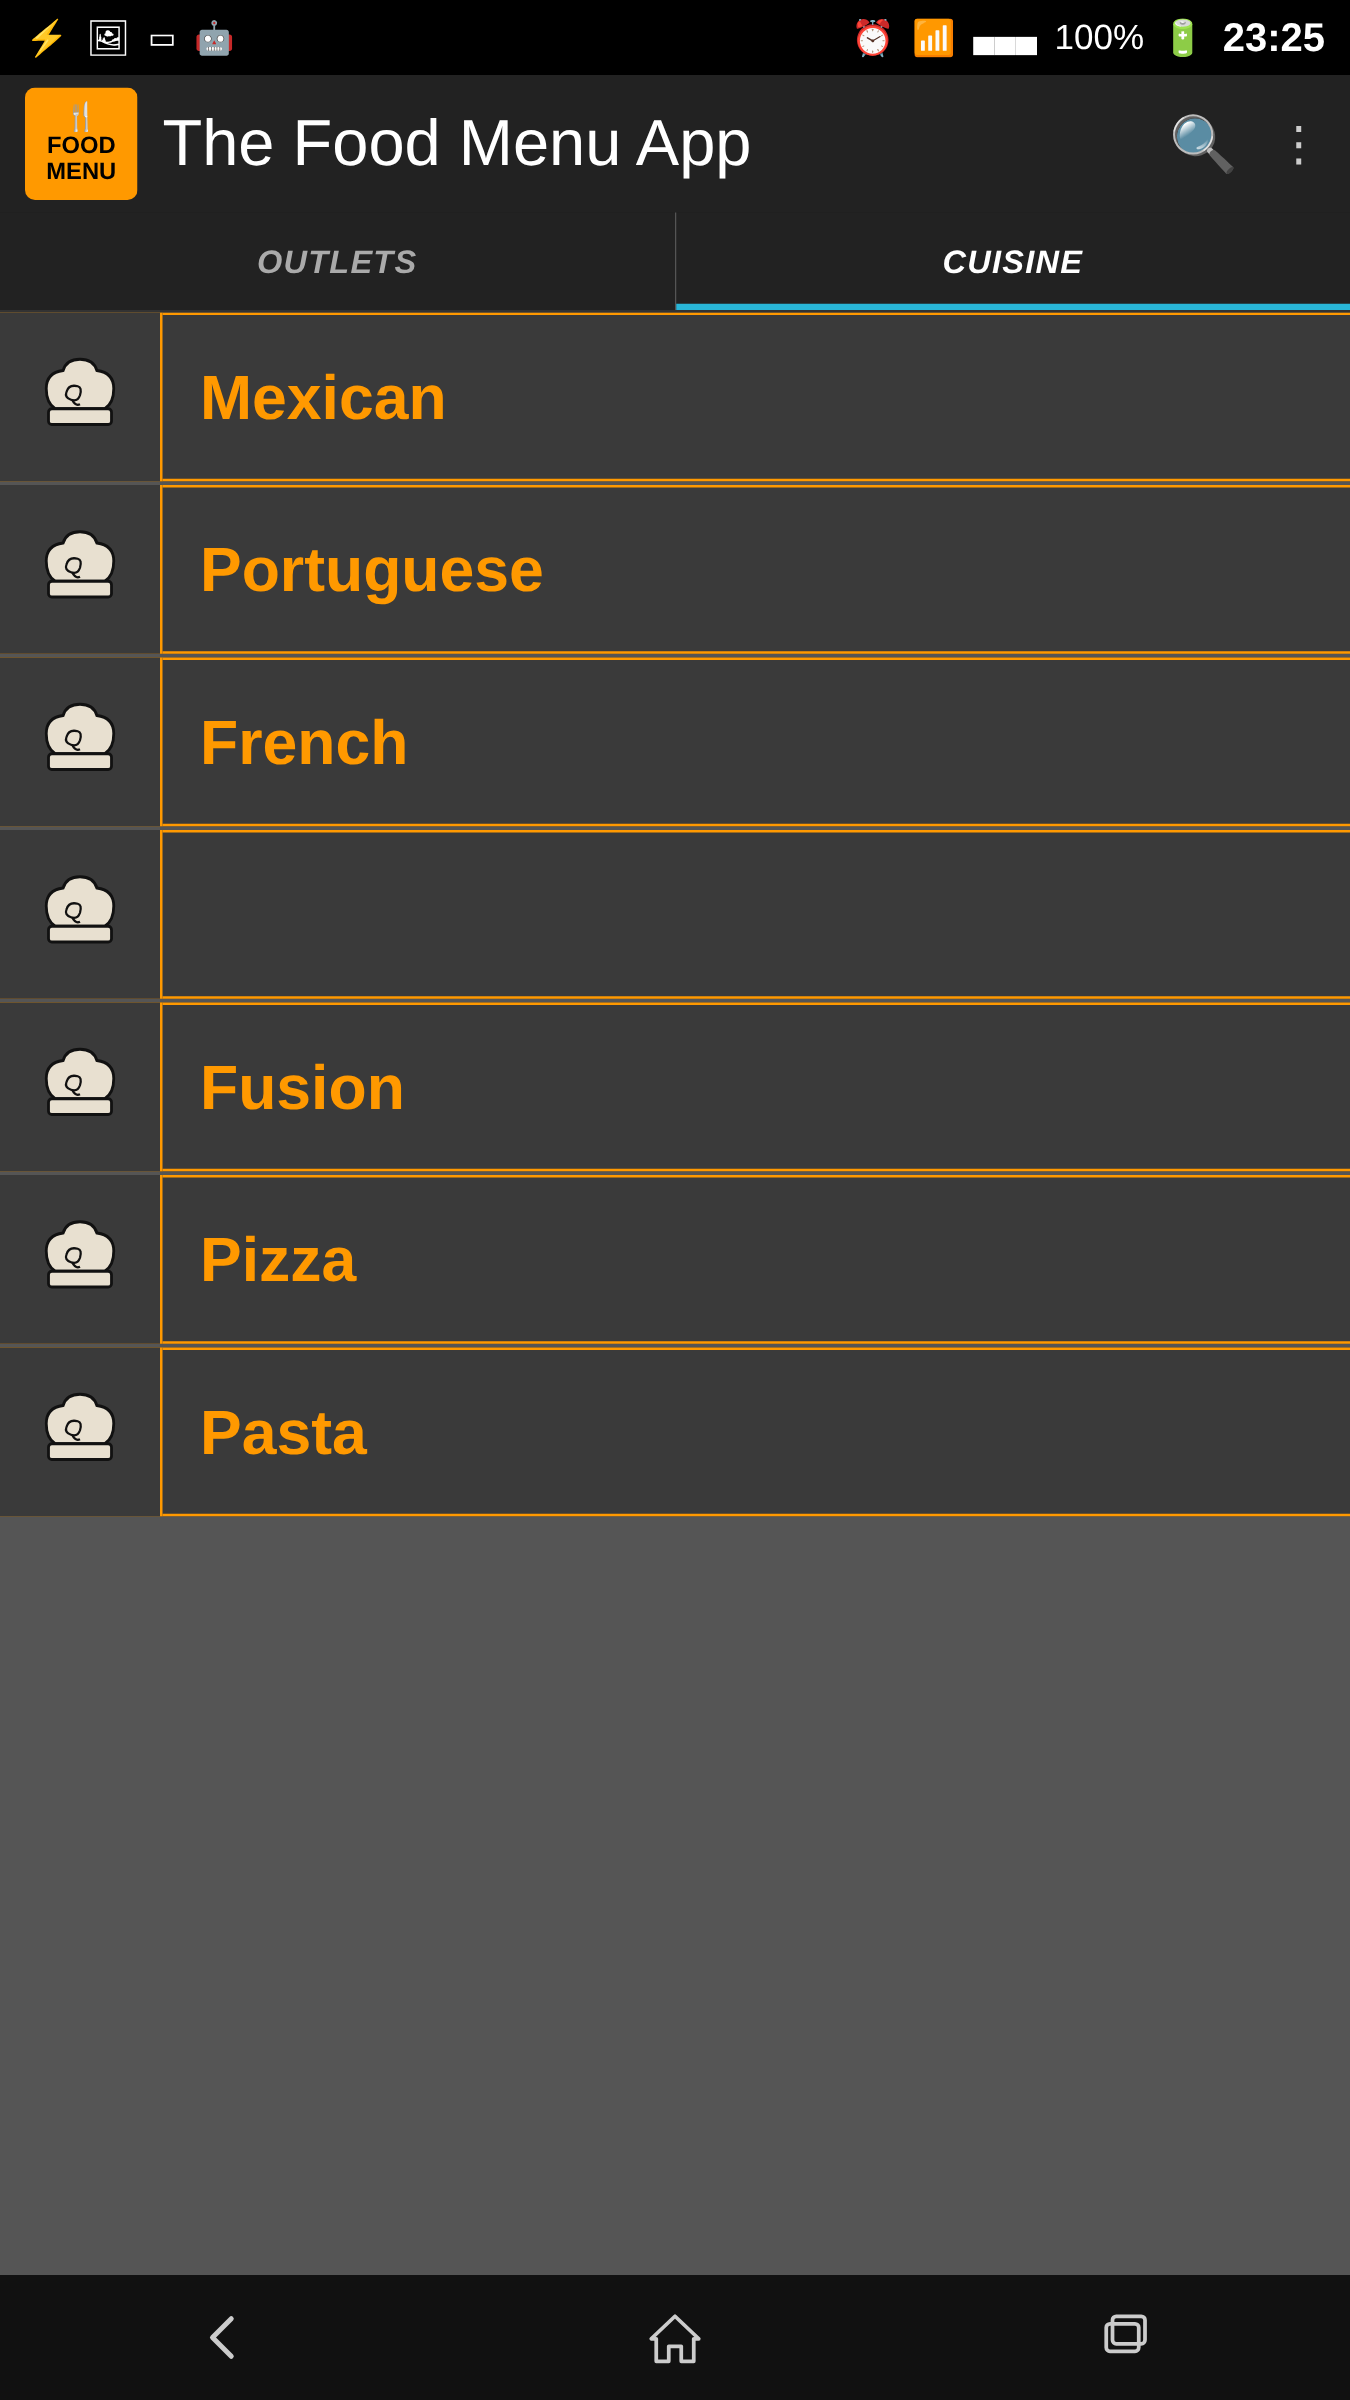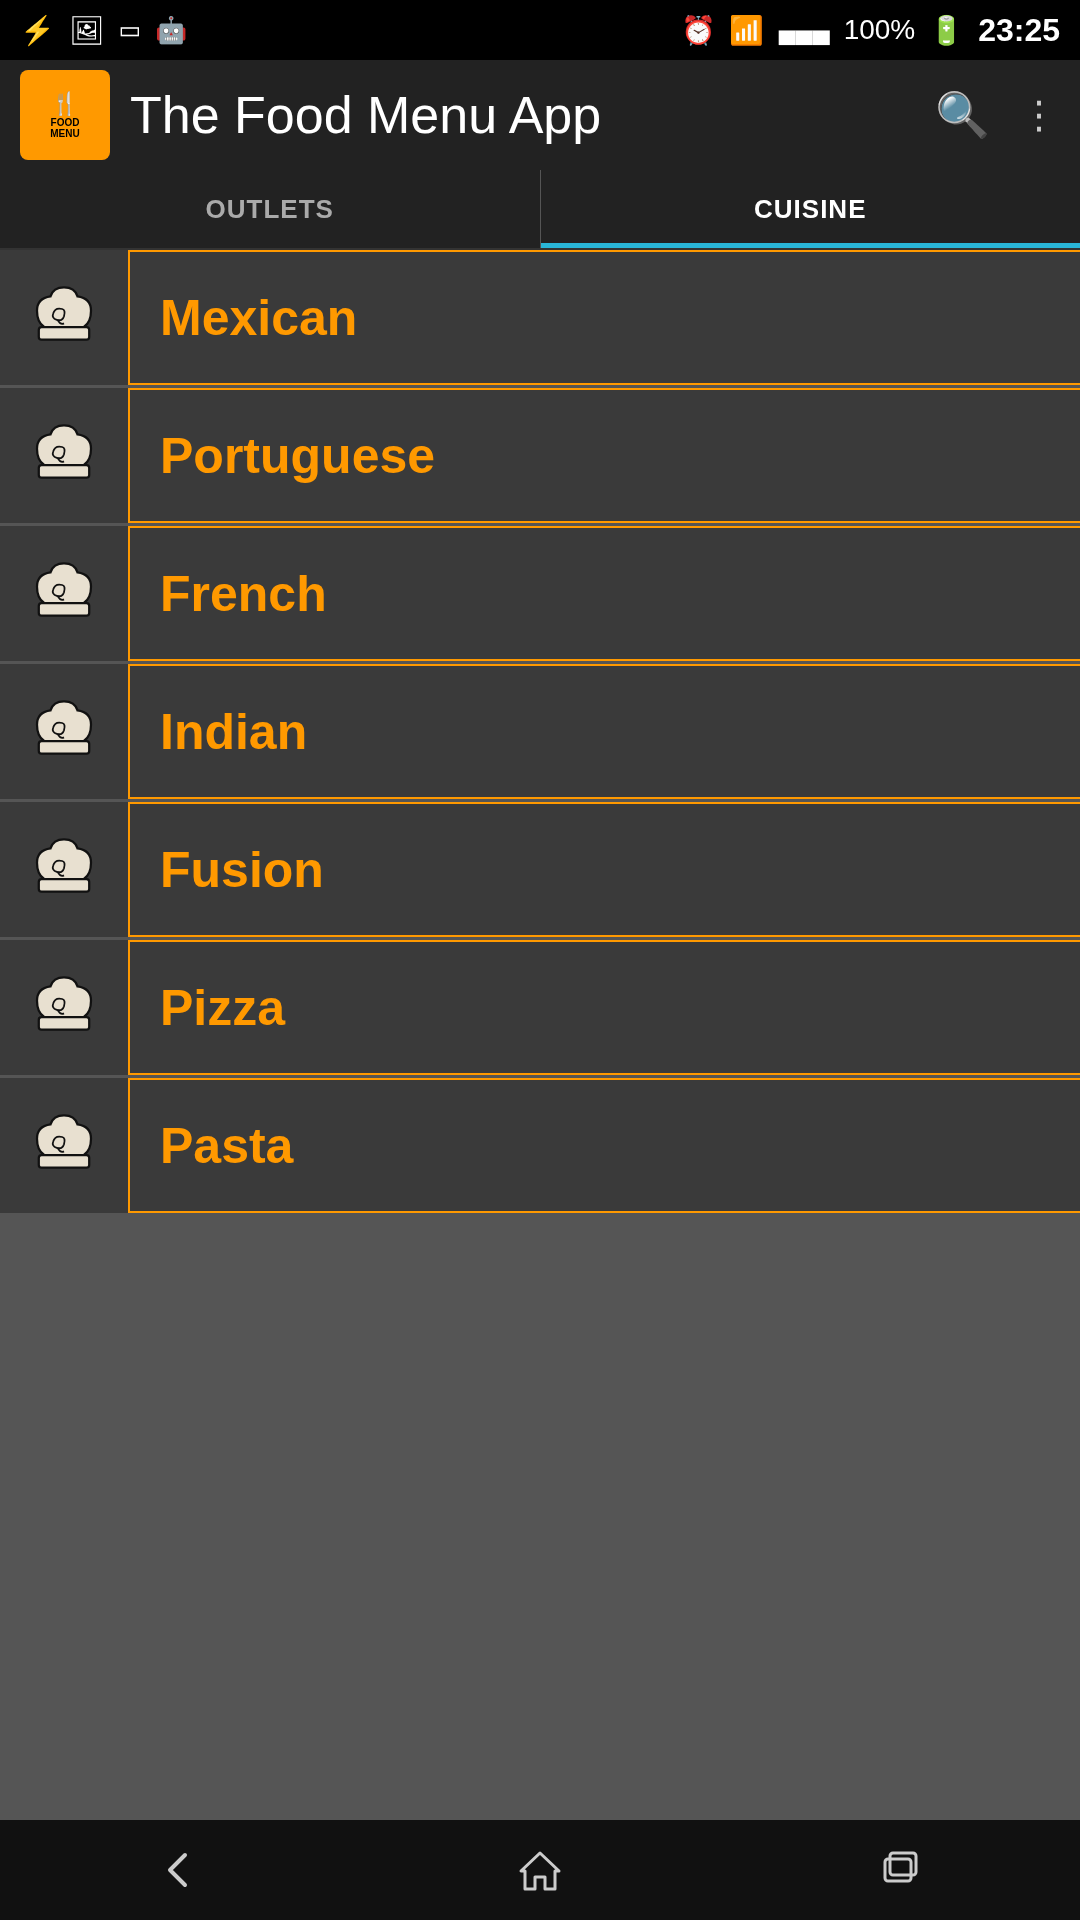--- a/index.html
+++ b/index.html
@@ -73,21 +73,21 @@
     .logo-inner {
       display: flex;
       flex-direction: column;
       align-items: center;
       justify-content: center;
       width: 100%;
       height: 100%;
       background: #f90;
     }
     .logo-text {
-      font-size: 10px;
+      font-size: 19px;
       font-weight: bold;
       color: #000;
       line-height: 1.1;
       text-align: center;
     }
     .logo-fork {
       color: #000;
       font-size: 22px;
     }
     #app-title {
@@ -118,20 +118,21 @@
       display: flex;
       align-items: center;
       justify-content: center;
       color: #aaa;
       font-size: 26px;
       font-weight: bold;
       letter-spacing: 1px;
       cursor: pointer;
       position: relative;
       border-right: 1px solid #555;
+      font-style: italic;
     }
     .tab:last-child { border-right: none; }
     .tab.active {
       color: #fff;
     }
     .tab.active::after {
       content: '';
       position: absolute;
       bottom: 0;
       left: 0;
@@ -304,21 +305,20 @@
 
         <path d="M28,60 Q20,55 20,42 Q20,28 35,26 Q38,16 50,16 Q62,16 65,26 Q80,28 80,42 Q80,55 72,60 Z" fill="#e8e0d0" stroke="#111" stroke-width="2.5"></path>
 
         <rect x="22" y="60" width="56" height="14" rx="3" fill="#e8e0d0" stroke="#111" stroke-width="2.5"></rect>
 
         <path d="M38,45 Q40,38 48,40 Q52,41 50,48 Q48,54 42,52 Q36,50 38,45Z" fill="none" stroke="#111" stroke-width="2"></path>
         <path d="M43,52 Q46,58 50,56" fill="none" stroke="#111" stroke-width="2"></path>
       </g>
     </svg>
       </div>
-      <span class="cuisine-name">Indian</span>
     </div>
     <div class="cuisine-item">
       <div class="cuisine-icon-wrap">
         <svg class="chef-hat-svg" viewBox="0 0 100 100" xmlns="http://www.w3.org/2000/svg">
       <g fill="none" stroke="#111" stroke-width="3">
 
         <path d="M28,60 Q20,55 20,42 Q20,28 35,26 Q38,16 50,16 Q62,16 65,26 Q80,28 80,42 Q80,55 72,60 Z" fill="#e8e0d0" stroke="#111" stroke-width="2.5"></path>
 
         <rect x="22" y="60" width="56" height="14" rx="3" fill="#e8e0d0" stroke="#111" stroke-width="2.5"></rect>
 

